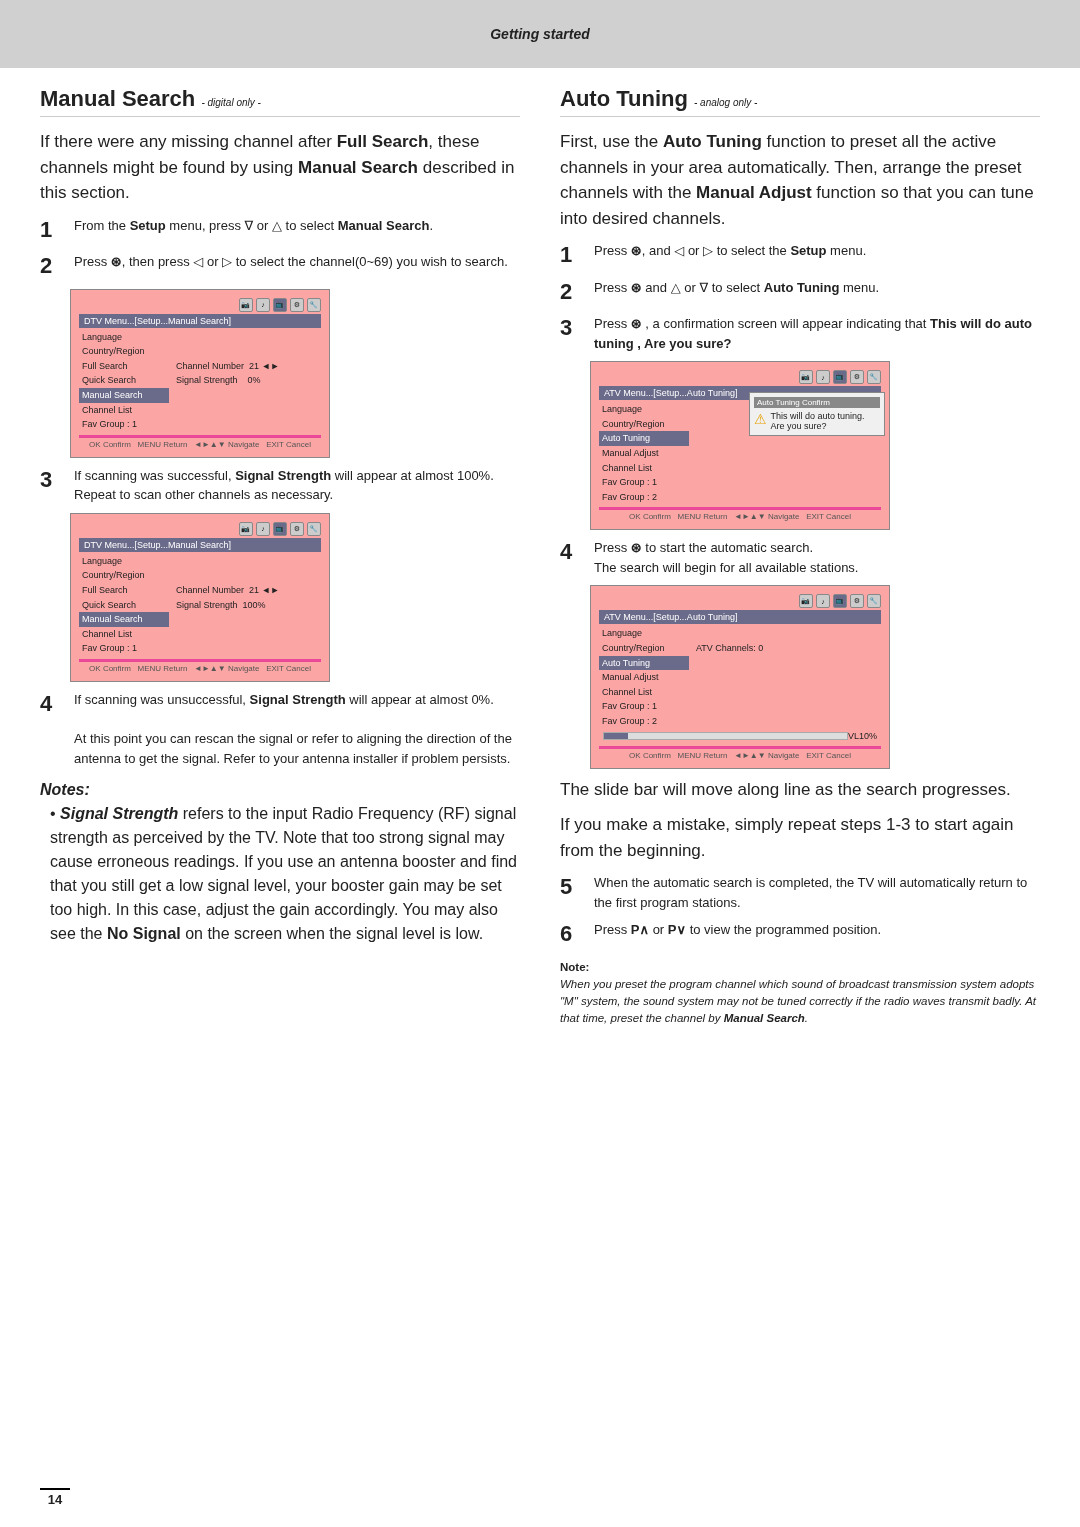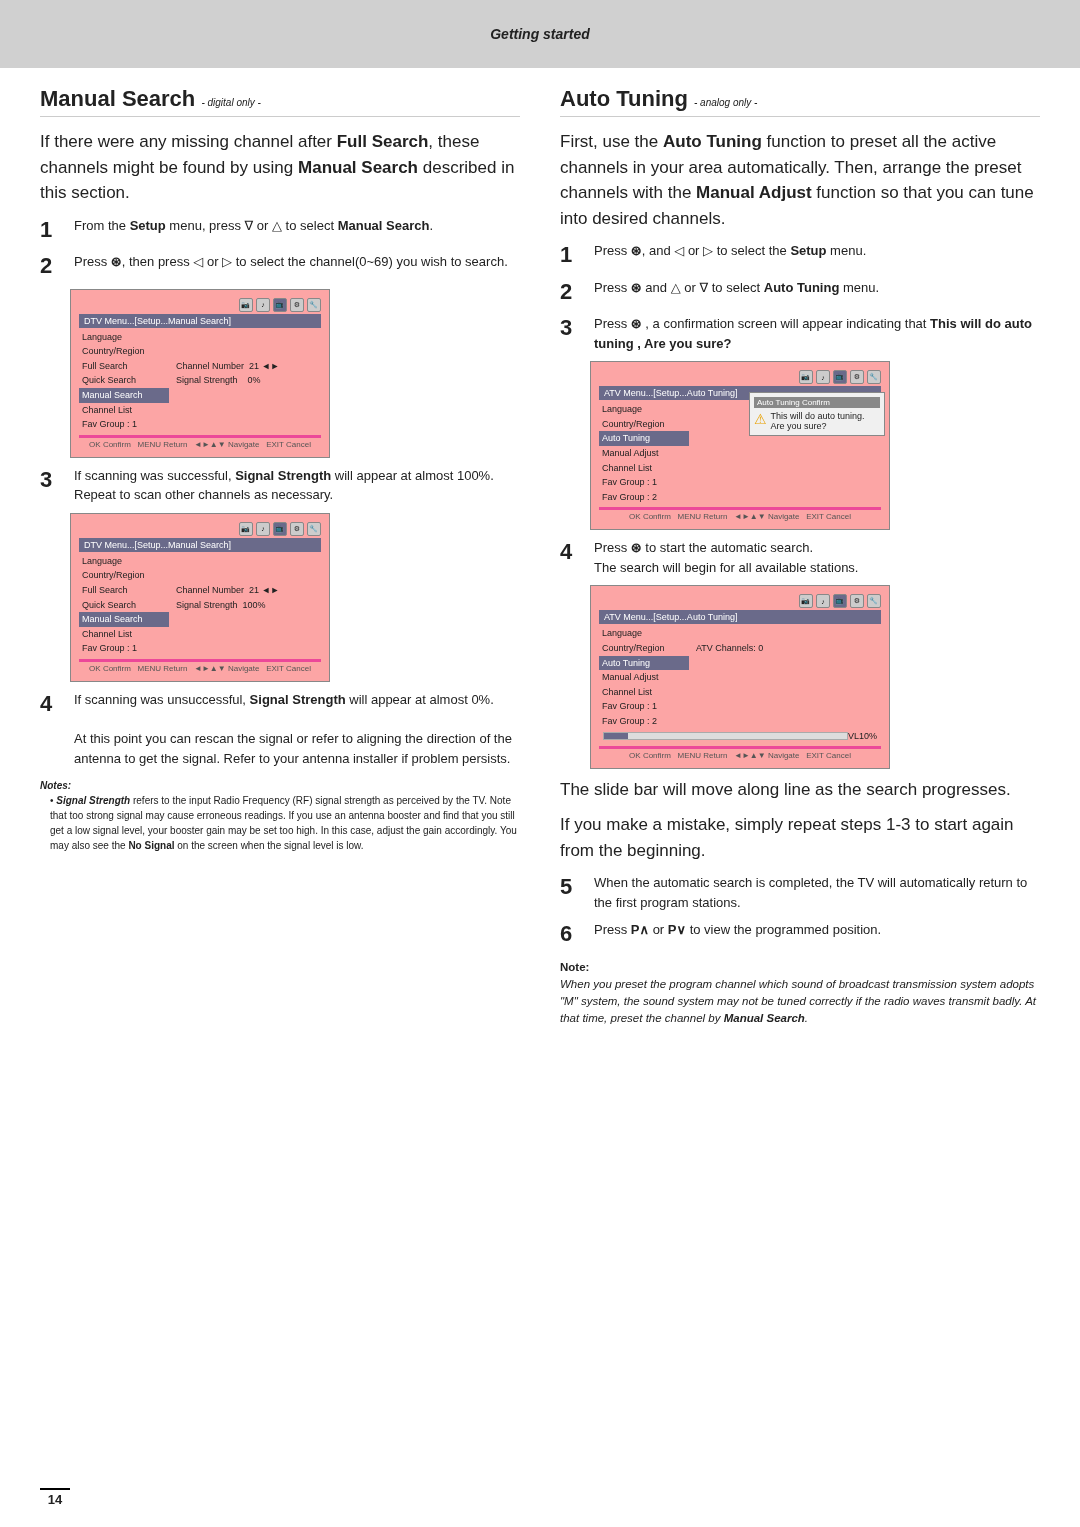--- a/index.html
+++ b/index.html
@@ -129,21 +129,21 @@
       align-items: center;
       justify-content: center;
       font-size: 7px;
     }
     .screen-icon.active {
       background: #6a6a8a;
       color: #fff;
     }
     .notes-section {
       margin-top: 10px;
-      font-size: 10px;
+      font-size: 16px;
       line-height: 1.5;
     }
     .notes-title {
       font-weight: bold;
       font-style: italic;
     }
     .note-item {
       margin-left: 10px;
       margin-bottom: 6px;
     }

